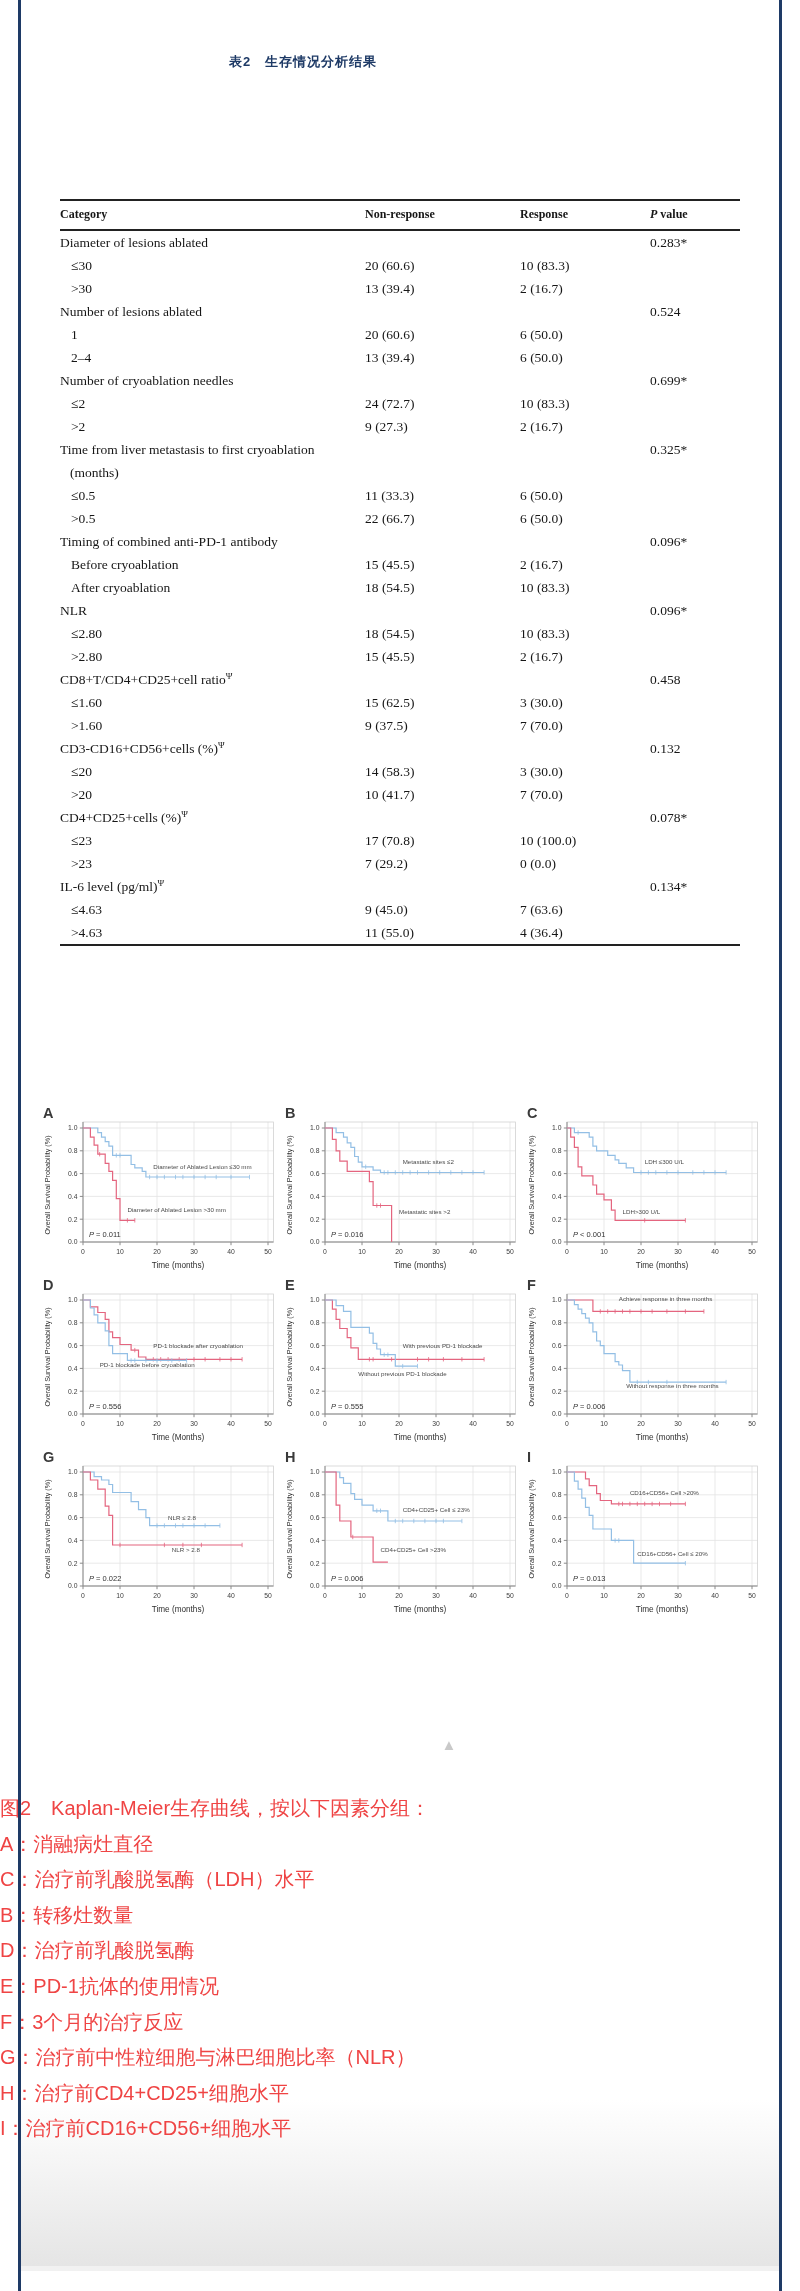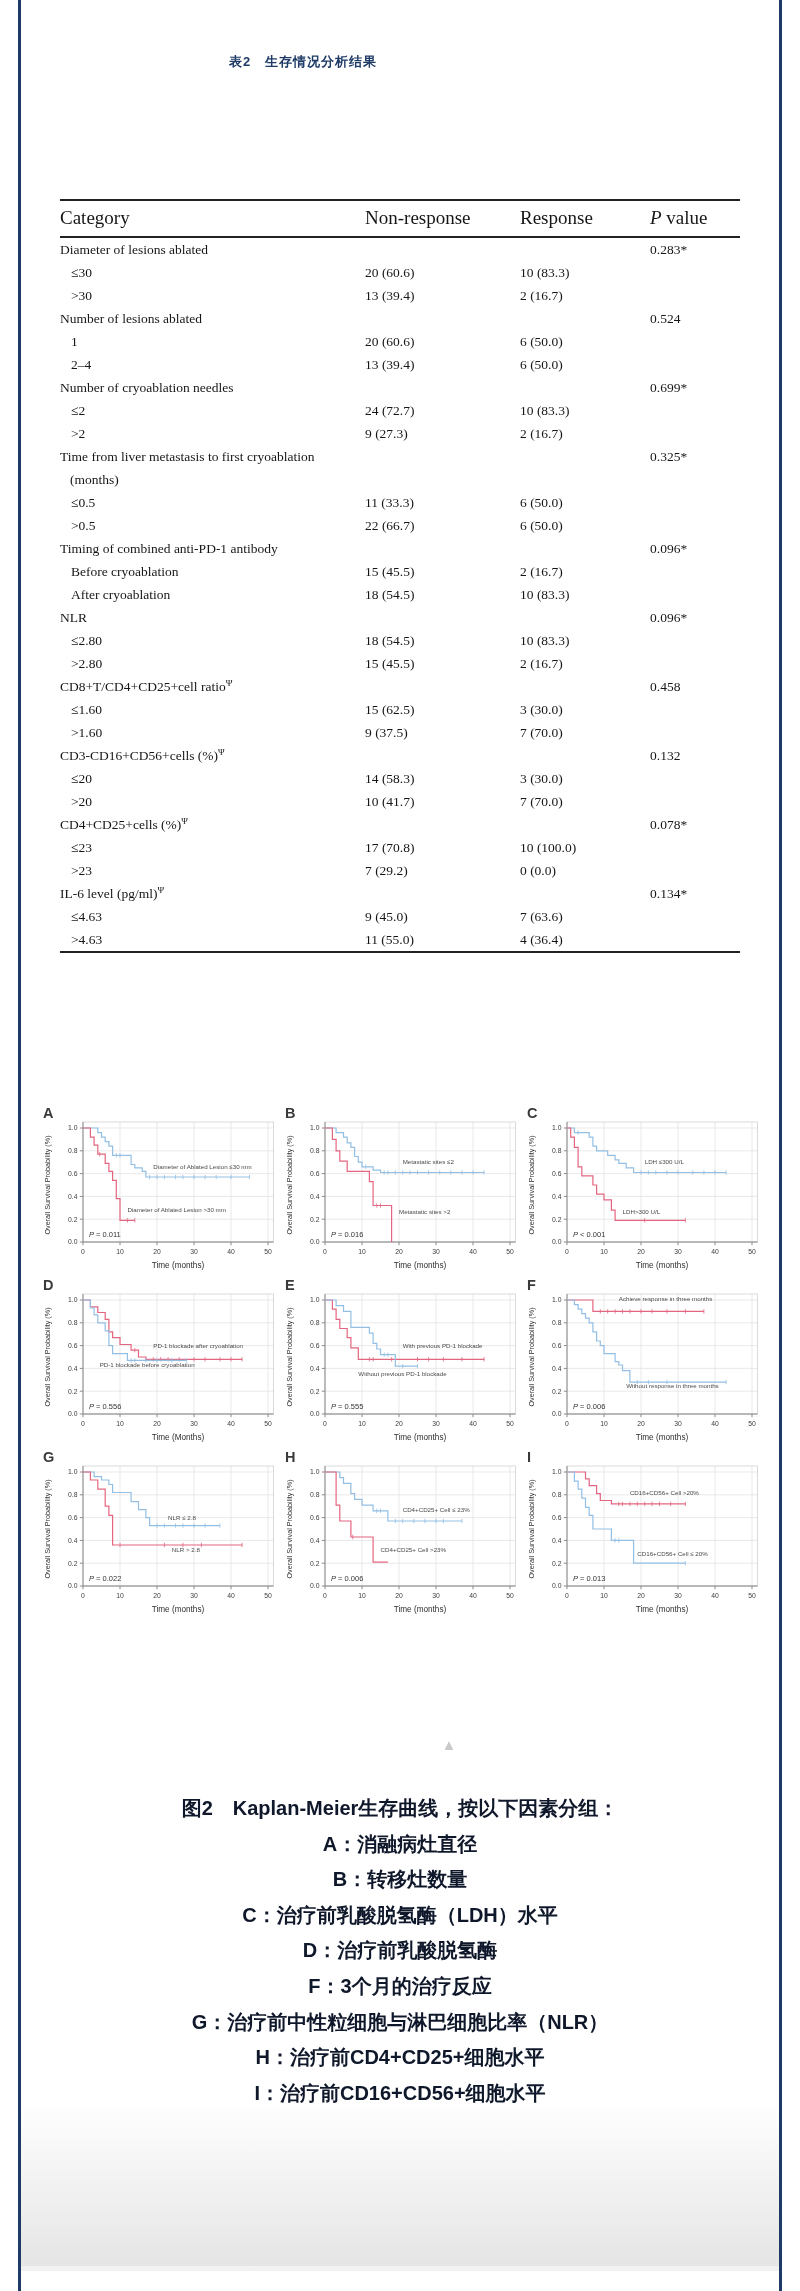--- a/index.html
+++ b/index.html
@@ -17,22 +17,22 @@
   }
 
   #table-wrap{position:absolute;left:60px;top:199px;width:680px;}
   table{
     width:100%;border-collapse:collapse;
     font-family:"Liberation Serif","DejaVu Serif",serif;
     font-size:13.5px;color:#161616;
     border-top:2px solid #222;border-bottom:2px solid #222;
   }
   thead th{
-    font-weight:normal;text-align:left;padding:6px 0 7px 0;
-    border-bottom:2px solid #222;font-size:19px;
+    font-weight:bold;text-align:left;padding:6px 0 7px 0;
+    border-bottom:2px solid #222;font-size:12px;
   }
   tbody td{line-height:23px;vertical-align:top;padding:0;}
   .pcol{text-align:left;}
   .cat0{padding-left:10px;text-indent:-10px;}
   .cat1{padding-left:11px;}
   sup{font-size:9px;line-height:0;}
 
   #figure{
     position:absolute;left:37px;top:1098px;
     display:grid;grid-template-columns:repeat(3,242px);grid-auto-rows:172px;
@@ -40,22 +40,22 @@
   .panel{width:242px;height:172px;}
   .panel svg{display:block;overflow:visible;}
   svg text{font-family:"Liberation Sans","DejaVu Sans",sans-serif;}
 
   #collapse-arrow{
     position:absolute;top:1737px;left:436px;width:26px;text-align:center;
     font-size:15px;color:#c9c9c9;cursor:pointer;line-height:15px;
   }
 
   #caption{
-    position:absolute;top:1791px;left:0;width:800px;text-align:center;
-    font-size:20px;font-weight:bold;color:#0f172a;line-height:35.6px;z-index:2;
+    position:absolute;top:1791px;left:0;width:800px;text-align:left;
+    font-size:20px;font-weight:normal;color:#ef4444;line-height:35.6px;z-index:2;
   }
 
   #bottom-fade{
     position:absolute;top:2100px;height:166px;left:21px;right:21px;z-index:1;
     background:linear-gradient(180deg,rgba(255,255,255,0) 0%,#e5e5e5 100%);
   }
   #bottom-strip{position:absolute;top:2266px;height:5px;left:21px;right:21px;background:#f1f1f1;z-index:1;}
 </style>
 </head>
 <body>
@@ -838,20 +838,21 @@
   </div>
 
 <div id="bottom-fade"></div>
 <div id="bottom-strip"></div>
 
 <div id="collapse-arrow">▲</div>
 
 <div id="caption">
     <div>图2　Kaplan-Meier生存曲线，按以下因素分组：</div>
     <div>A：消融病灶直径</div>
+    <div>C：治疗前乳酸脱氢酶（LDH）水平</div>
     <div>B：转移灶数量</div>
-    <div>C：治疗前乳酸脱氢酶（LDH）水平</div>
     <div>D：治疗前乳酸脱氢酶</div>
+    <div>E：PD-1抗体的使用情况</div>
     <div>F：3个月的治疗反应</div>
     <div>G：治疗前中性粒细胞与淋巴细胞比率（NLR）</div>
     <div>H：治疗前CD4+CD25+细胞水平</div>
     <div>I：治疗前CD16+CD56+细胞水平</div>
   </div>
 
 </body></html>

